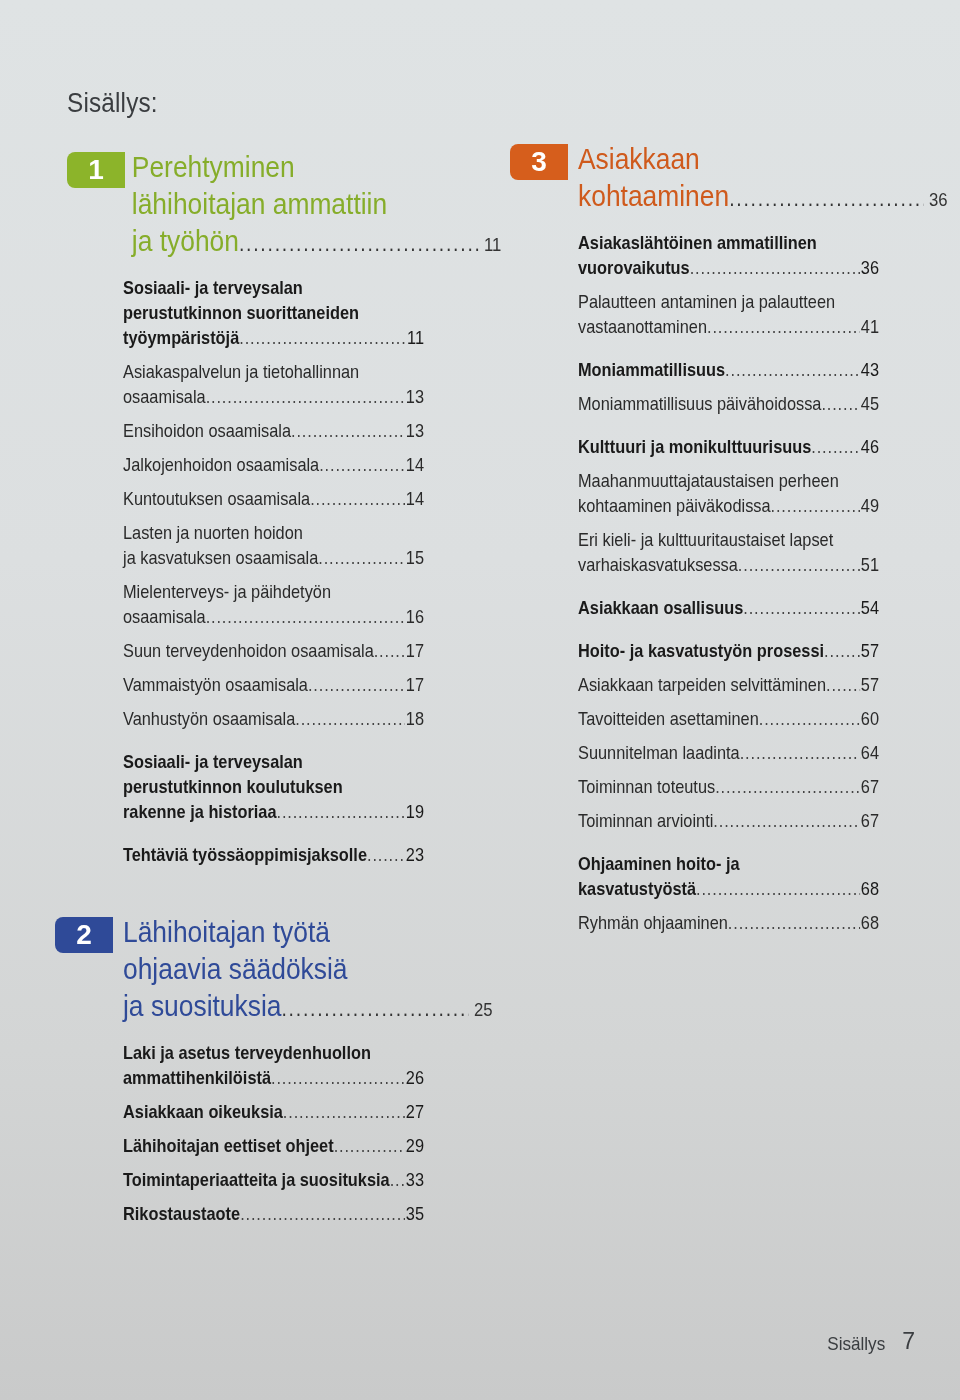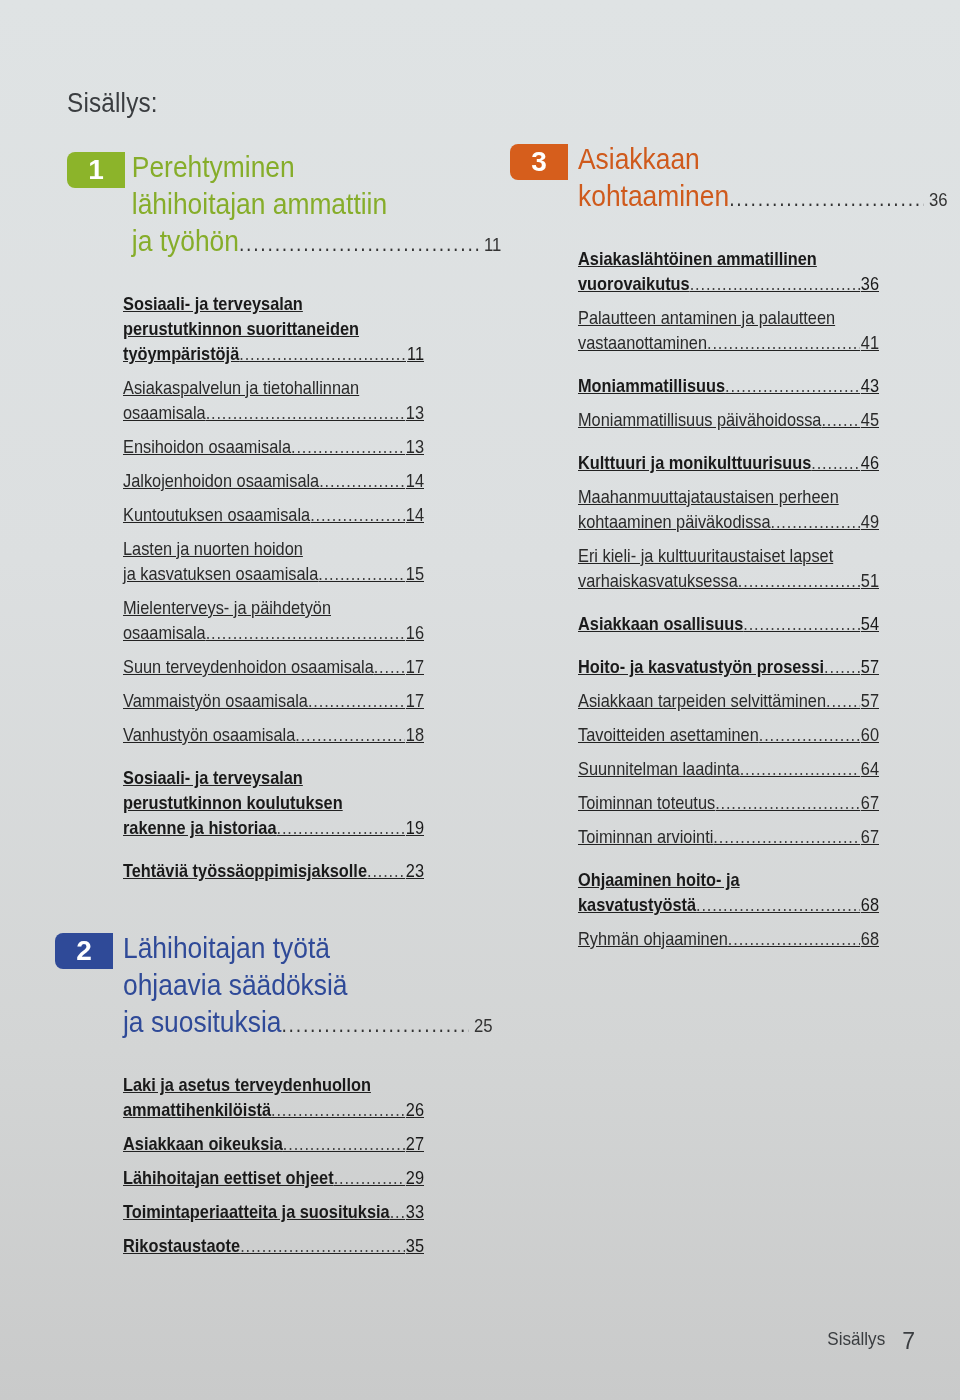--- a/index.html
+++ b/index.html
@@ -36,36 +36,36 @@
     transform: scaleX(0.88); transform-origin: left;
     width: 420px;
   }
   .ch1 .ch-title { color: #86ad2a; padding-left: 10px; }
   .ch2 .ch-title { color: #2f4a98; }
   .ch3 .ch-title { color: #cf5a1c; }
   .ch-last { display: flex; align-items: baseline; }
   .ch-dots { flex: 1; overflow: hidden; white-space: nowrap; color: #333; font-size: 22px; letter-spacing: 2px; }
   .ch-page { font-size: 19px; color: #333; margin-left: 6px; }
 
-  .entries { margin-top: 28px; text-decoration: underline; }
+  .entries { margin-top: 12px; }
   .entry {
     font-size: 19px; line-height: 25px; color: #2a2a2a;
     transform: scaleX(0.86); transform-origin: left;
     width: 350px; margin-bottom: 9px;
   }
   .entry.bold { font-weight: bold; color: #1a1a1a; }
   .entry.gap { margin-top: 18px; }
   .line { display: flex; align-items: baseline; }
   .line .txt { white-space: nowrap; }
   .line .dots { flex: 1; overflow: hidden; white-space: nowrap; font-weight: normal; letter-spacing: 1px; color: #444; }
   .line .pg { font-weight: normal; margin-left: 1px; }
 
   .footer {
     position: absolute; right: 45px; top: 1328px;
-    display: flex; align-items: flex-start; gap: 14px; color: #3a3d40;
+    display: flex; align-items: flex-end; gap: 14px; color: #3a3d40;
   }
   .footer .label { font-size: 19px; transform: scaleX(0.9); }
   .footer .num { font-size: 23px; }
 </style>
 </head>
 <body>
 
 <div class="page">
   <div class="toc-title">Sisällys:</div>
 

